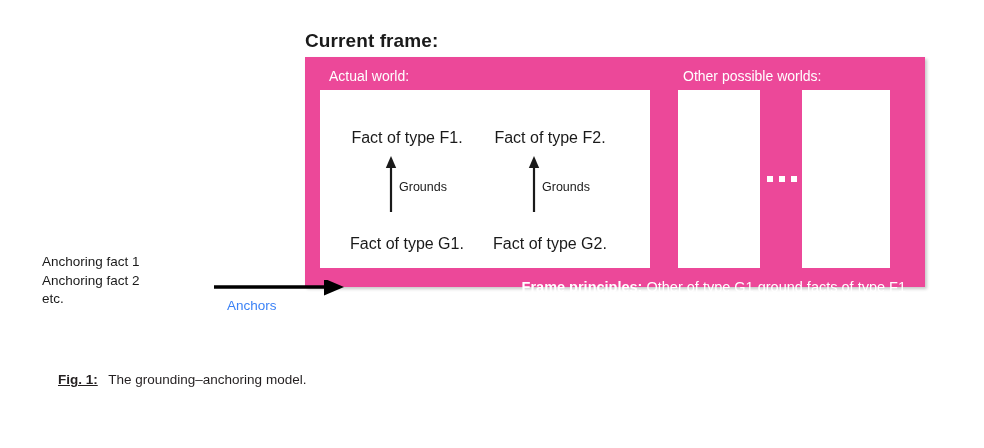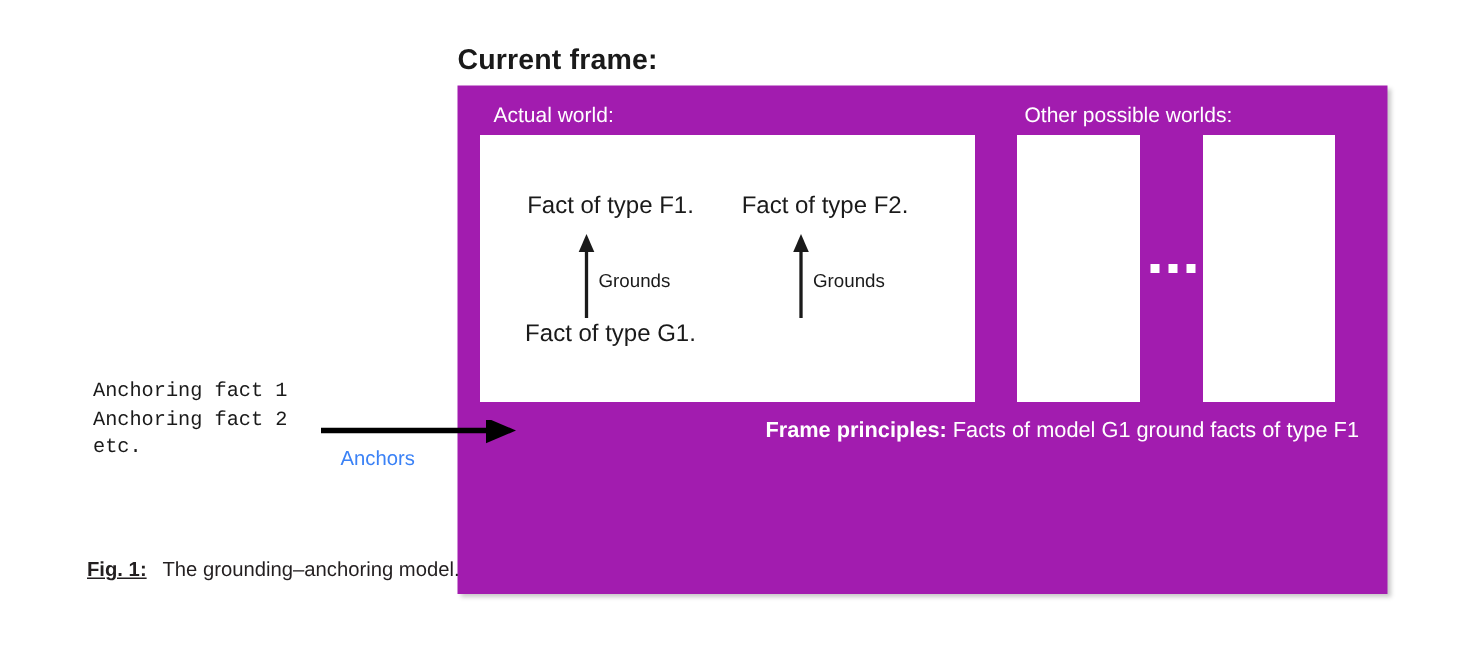--- a/index.html
+++ b/index.html
@@ -34,22 +34,22 @@
     letter-spacing: 0.1px;
     white-space: nowrap;
   }
 
   
   #frame-box {
     position: absolute;
     left: 305px;
     top: 57px;
     width: 620px;
-    height: 339px;
-    background: #a21caf;
+    height: 230px;
+    background: #ec4899;
     box-shadow: 2px 2px 3px rgba(0,0,0,0.22);
   }
 
   
   .world-group-label {
     position: absolute;
     font-size: 14px;
     color: #ffffff;
     white-space: nowrap;
   }
@@ -107,21 +107,21 @@
   #ground-column-1 { left: 12px;  top: 40px; }
   #ground-column-2 { left: 155px; top: 40px; }
 
   .fact-text {
     font-size: 16px;
     color: #1a1a1a;
     white-space: nowrap;
     line-height: 1;
   }
   .fact-upper { margin-bottom: 6px; }
-  .fact-lower { margin-top: 1px; }
+  .fact-lower { margin-top: 22px; }
 
   
   .grounds-row {
     position: relative;
     height: 62px;
   }
   .grounds-arrow {
     position: absolute;
     left: 50%;
     top: 4px;
@@ -157,27 +157,26 @@
     line-height: 24px;
     white-space: nowrap;
   }
   #frame-principles-title {
     font-weight: bold;
   }
 
   
   #anchoring-facts {
     position: absolute;
-    left: 62px;
+    left: 42px;
     top: 253px;
     font-size: 13.5px;
     line-height: 18.5px;
     color: #1a1a1a;
     white-space: nowrap;
-    font-family: Liberation Mono, monospace;
   }
 
   
   #anchors-arrow {
     position: absolute;
     left: 214px;
     top: 280px;
     width: 130px;
     height: 22px;
   }
@@ -234,38 +233,39 @@
 
       <div class="ground-column" id="ground-column-2">
         <div class="fact-text fact-upper">Fact of type F2.</div>
         <div class="grounds-row">
           <svg class="grounds-arrow" viewBox="0 0 12 56">
             <line x1="6" y1="56" x2="6" y2="9" stroke="#1a1a1a" stroke-width="2.2"></line>
             <polygon points="6,0 11.2,12 0.8,12" fill="#1a1a1a"></polygon>
           </svg>
           <div class="grounds-caption">Grounds</div>
         </div>
+        <div class="fact-text fact-lower">Fact of type G2.</div>
       </div>
 
     </div>
 
     <div class="world-panel" id="possible-world-panel-1"></div>
 
     <div id="worlds-ellipsis">
       <i></i>
       <i></i>
       <i></i>
     </div>
 
     <div class="world-panel" id="possible-world-panel-2"></div>
 
     <div id="frame-principles">
       <div id="frame-principles-line-1">
         <span id="frame-principles-title">Frame principles:</span>
-        <span>Facts of model G1 ground facts of type F1</span>
+        <span>Other of type G1 ground facts of type F1</span>
       </div>
     </div>
 
   </div>
 
   <div id="anchoring-facts">
     <div>Anchoring fact 1</div>
     <div>Anchoring fact 2</div>
     <div>etc.</div>
   </div>

